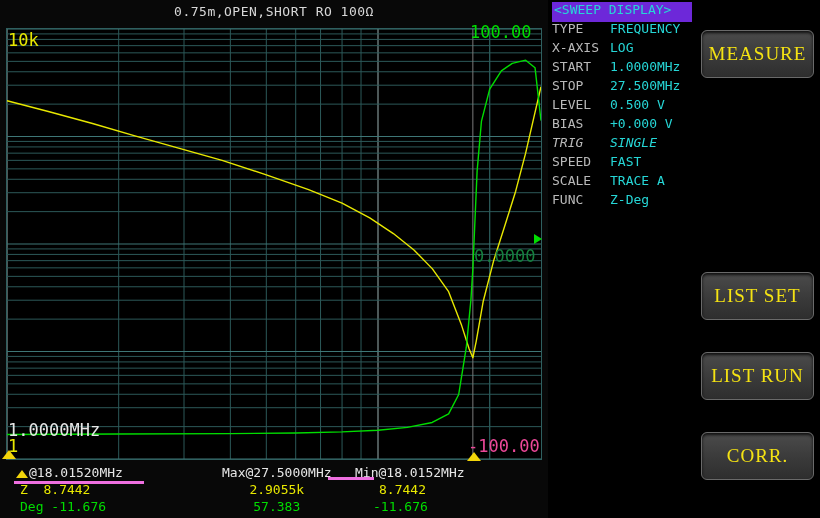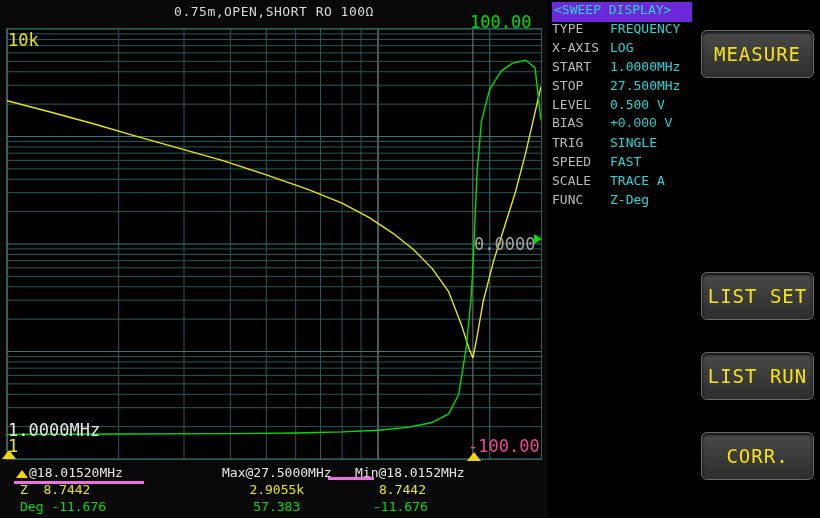--- a/index.html
+++ b/index.html
@@ -18,22 +18,22 @@
   }
   #plot-area {
     position: absolute; left: 6px; top: 28px; width: 536px; height: 432px;
     background: #000; border: 1px solid #2f6060;
   }
   #grid-svg { position: absolute; left: 0; top: 0; width: 100%; height: 100%; display: block; }
   #trace-svg { position: absolute; left: 0; top: 0; width: 100%; height: 100%; display: block; }
 
   .ax-label { position: absolute; font-size: 17px; white-space: nowrap; }
   #label-ytop-a { left: 8px; top: 30px; color: #e8e800; }
-  #label-ytop-b { left: 470px; top: 12px; color: #00dd00; }
-  #label-ymid-b { left: 474px; top: 234px; color: #a3a3a3; }
+  #label-ytop-b { left: 470px; top: 22px; color: #00dd00; }
+  #label-ymid-b { left: 474px; top: 246px; color: #15803d; }
   #label-ybot-b { left: 468px; top: 436px; color: #ec4899; }
   #label-xstart { left: 8px; top: 420px; color: #e6e6e6; }
   #label-ybot-a { left: 8px; top: 436px; color: #e8e800; }
 
   #ref-pointer-b {
     position: absolute; left: 534px; top: 234px;
     width: 0; height: 0; border-top: 5px solid transparent;
     border-bottom: 5px solid transparent; border-left: 8px solid #00dd00;
   }
 
@@ -69,21 +69,21 @@
   #sweep-header {
     position: absolute; left: 4px; top: 2px; width: 140px; height: 20px;
     background: #6d28d9; color: #26d6d6; font-size: 13px; text-align: left;
     padding-left: 2px; line-height: 16px;
   }
   .srow { position: absolute; left: 4px; width: 144px; height: 17px; font-size: 13px; line-height: 17px; white-space: nowrap; }
   .skey { display: inline-block; width: 58px; color: #b9b9b9; }
   .sval { color: #26d6d6; }
 
   
-  #buttons { position: absolute; left: 696px; top: 0; width: 124px; height: 518px; background: #000; }
+  #buttons { position: absolute; left: 696px; top: 0; width: 124px; height: 518px; background: #000; font-family: Liberation Serif, serif; }
   .softkey {
     position: absolute; left: 5px; width: 113px; height: 48px;
     background: linear-gradient(#4b4b4b, #3a3a3a 55%, #2e2e2e);
     border: 1px solid #6a6a6a; border-radius: 6px;
     color: #f5e313; font-size: 19px; letter-spacing: 1px;
     display: flex; align-items: center; justify-content: center;
     box-shadow: 0 2px 3px rgba(0,0,0,.8) inset;
   }
   #btn-measure  { top: 30px; }
   #btn-list-set { top: 272px; }
@@ -193,22 +193,22 @@
   </div>
 
   <div id="settings">
     <div id="sweep-header">&lt;SWEEP DISPLAY&gt;</div>
     <div id="sweep-rows">
         <div class="srow" style="top: 20px;"><span class="skey">TYPE</span><span class="sval">FREQUENCY</span></div>
         <div class="srow" style="top: 39px;"><span class="skey">X-AXIS</span><span class="sval">LOG</span></div>
         <div class="srow" style="top: 58px;"><span class="skey">START</span><span class="sval">1.0000MHz</span></div>
         <div class="srow" style="top: 77px;"><span class="skey">STOP</span><span class="sval">27.500MHz</span></div>
         <div class="srow" style="top: 96px;"><span class="skey">LEVEL</span><span class="sval">0.500 V</span></div>
-        <div class="srow" style="top: 115px; font-family: Liberation Mono, monospace;"><span class="skey">BIAS</span><span class="sval">+0.000 V</span></div>
-        <div class="srow" style="top: 134px;"><span class="skey">TRIG</span><span class="sval">SINGLE</span></div>
+        <div class="srow" style="top: 115px;"><span class="skey">BIAS</span><span class="sval">+0.000 V</span></div>
+        <div class="srow" style="top: 134px; font-style: italic;"><span class="skey">TRIG</span><span class="sval">SINGLE</span></div>
         <div class="srow" style="top: 153px;"><span class="skey">SPEED</span><span class="sval">FAST</span></div>
         <div class="srow" style="top: 172px;"><span class="skey">SCALE</span><span class="sval">TRACE A</span></div>
         <div class="srow" style="top: 191px;"><span class="skey">FUNC</span><span class="sval">Z-Deg</span></div>
       </div>
 
   </div>
 
   <div id="buttons">
     <div class="softkey" id="btn-measure">MEASURE</div>
     <div class="softkey" id="btn-list-set">LIST SET</div>

